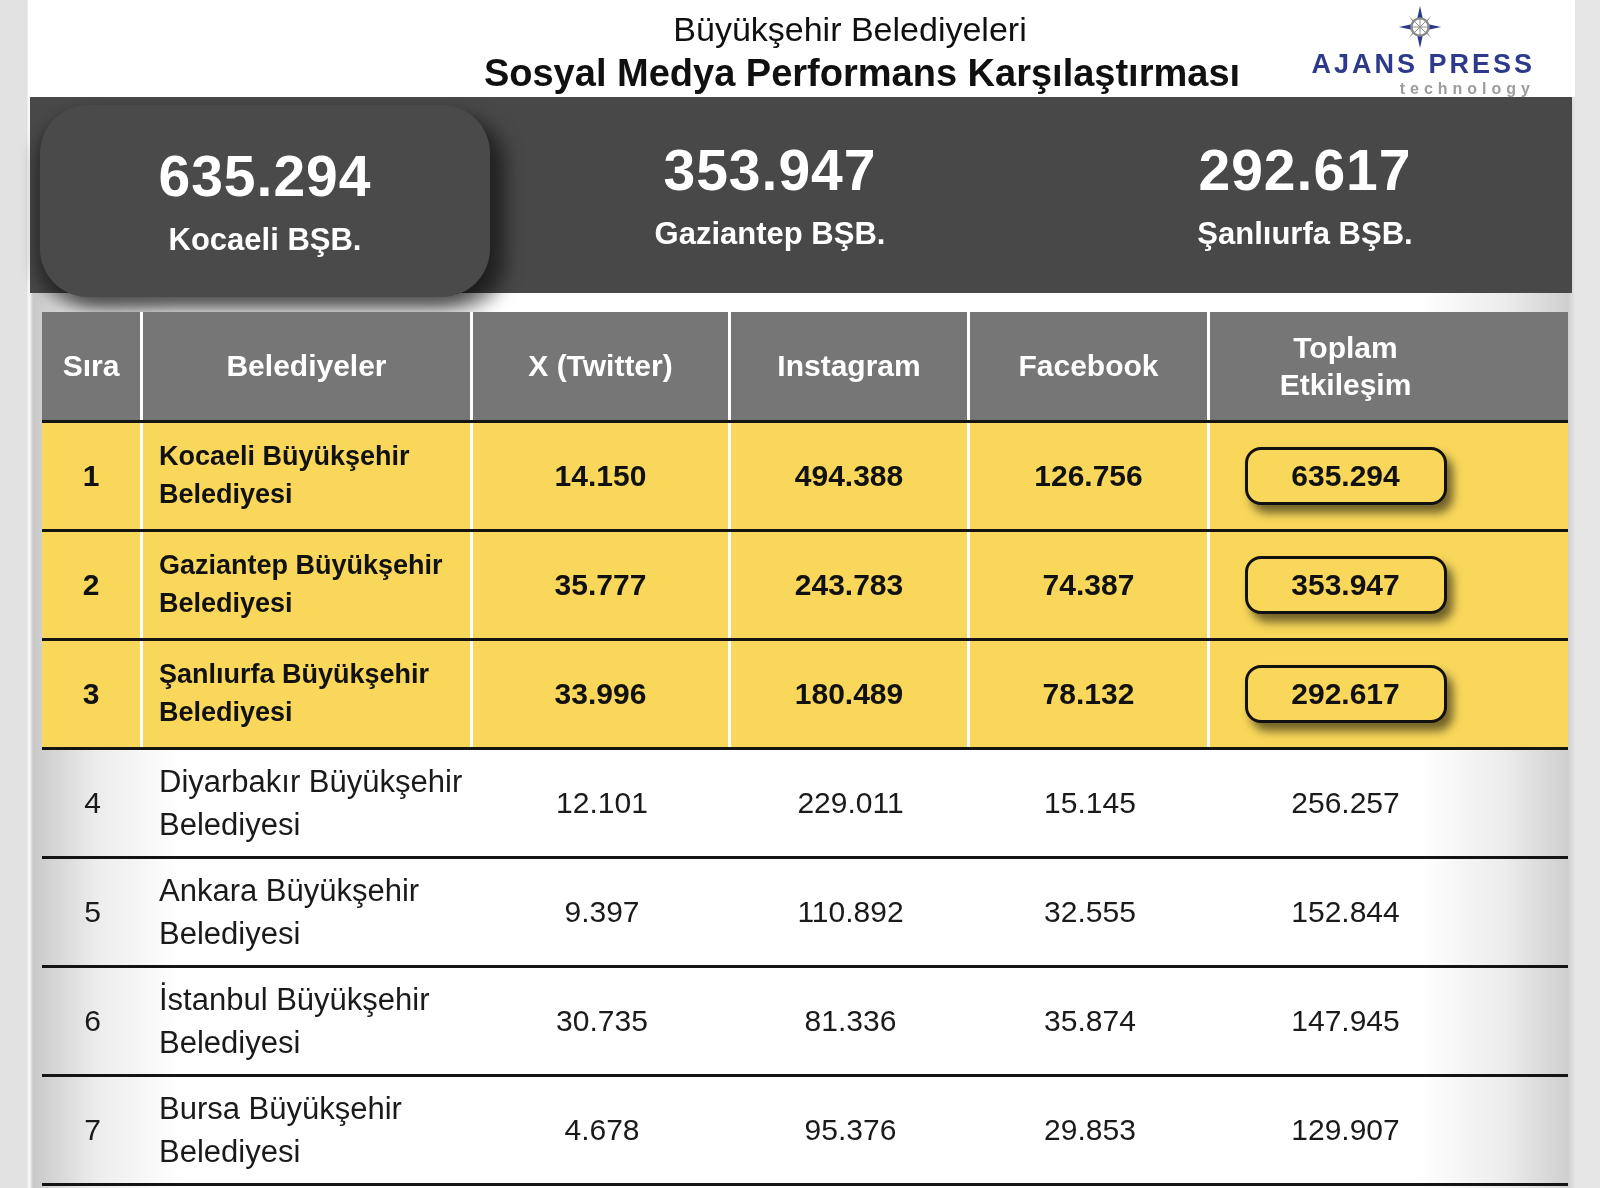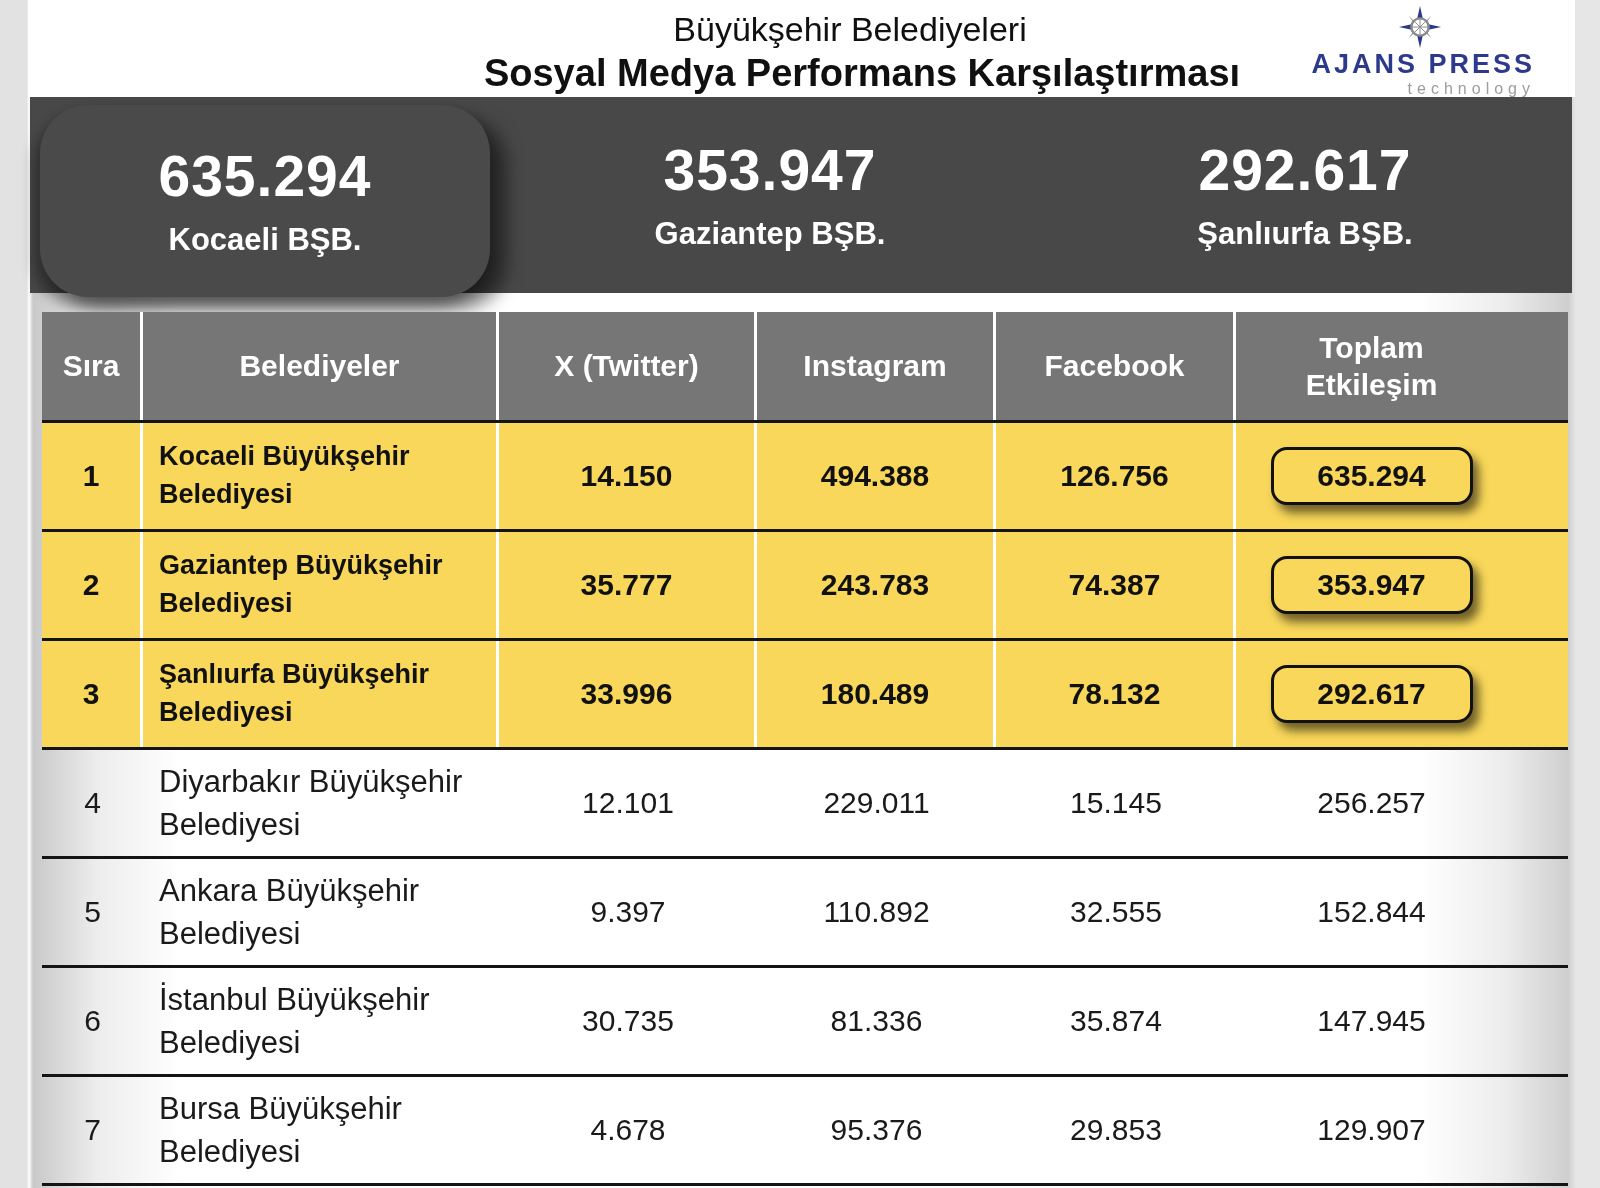--- a/index.html
+++ b/index.html
@@ -26,21 +26,21 @@
   .title-line2{font-size:38px;font-weight:700;line-height:1.2;margin-left:24px;}
   .logo{
     position:absolute;right:40px;top:4px;width:230px;text-align:right;
   }
   .logo-icon{display:block;margin:0 auto;width:48px;height:46px;}
   .logo-name{
     font-size:27px;font-weight:700;color:#2d3a8c;letter-spacing:3px;
     line-height:1.0;margin-top:1px;
   }
   .logo-tagline{
-    font-size:16px;font-weight:400;color:#9c9c9c;letter-spacing:5px;
+    font-size:16px;font-weight:700;color:#9c9c9c;letter-spacing:5px;
     line-height:1.1;margin-top:2px;
   }
   
   .banner{
     position:absolute;left:30px;top:97px;width:1542px;height:196px;
     background:#484848;color:#ffffff;
   }
   .stat-card{
     position:absolute;left:10px;top:8px;width:450px;height:192px;
     background:#4a4a4a;border-radius:48px;
@@ -59,21 +59,21 @@
   .thead{background:#767676;color:#ffffff;height:108px;}
   .trow-hl{background:#f8d75a;color:#111111;height:106px;}
   .trow-plain{background:transparent;color:#1a1a1a;height:106px;}
   .cell{
     box-sizing:border-box;display:flex;align-items:center;justify-content:center;
     text-align:center;
   }
   .thead .cell,.trow-hl .cell{border-right:3px solid #ffffff;}
   .thead .cell:last-child,.trow-hl .cell:last-child{border-right:none;border-radius:24px;}
   .col-rank{width:101px;}
-  .col-name{width:356px;justify-content:flex-start;text-align:left;padding-left:16px;}
+  .col-name{width:330px;justify-content:flex-start;text-align:left;padding-left:16px;}
   .col-tw{width:258px;}
   .col-ig{width:239px;}
   .col-fb{width:240px;}
   .col-total{width:271px;}
   .thead .cell{font-size:30px;font-weight:700;line-height:1.25;}
   .thead .col-name{justify-content:center;text-align:center;padding-left:0;}
   .thead .col-total{padding:0 30px;}
   .trow-hl .cell{font-size:30px;font-weight:700;}
   .trow-hl .col-name{font-size:27px;line-height:1.4;}
   .trow-plain .cell{font-size:30px;font-weight:300;}

